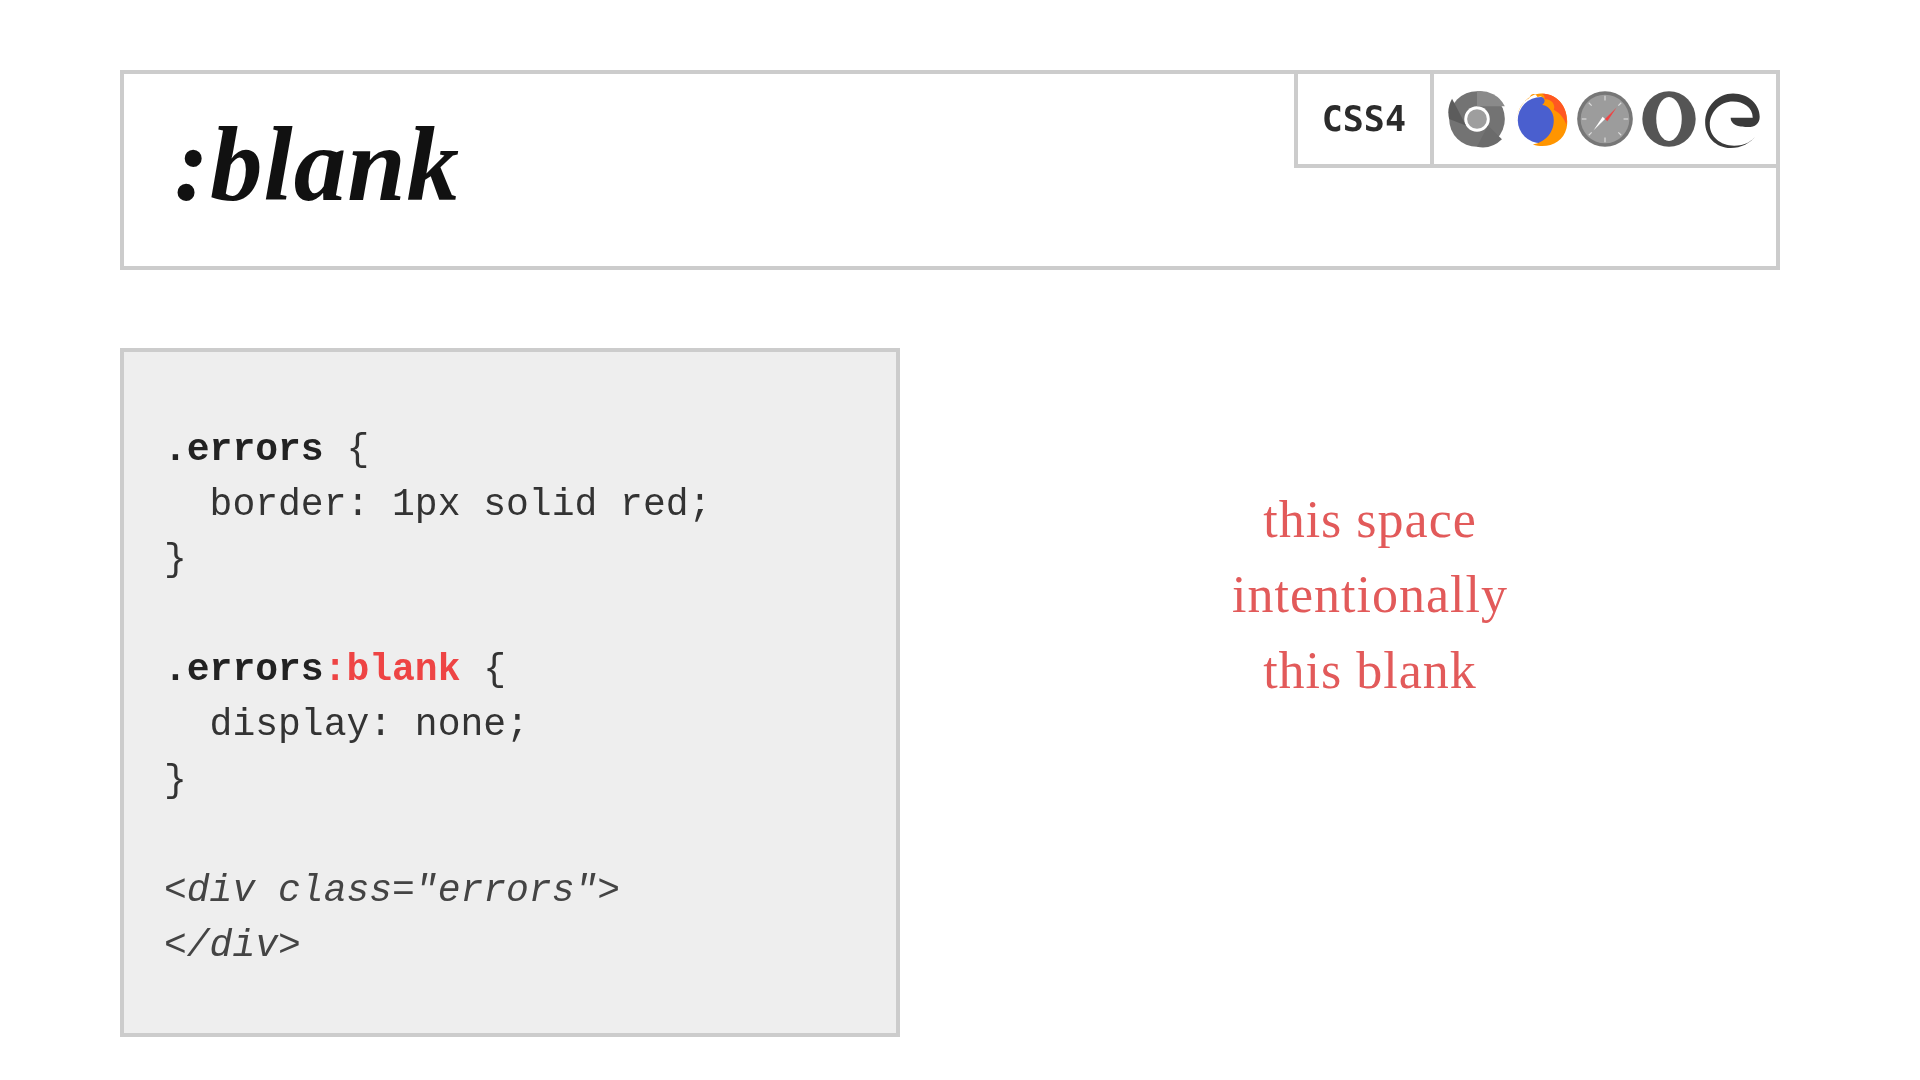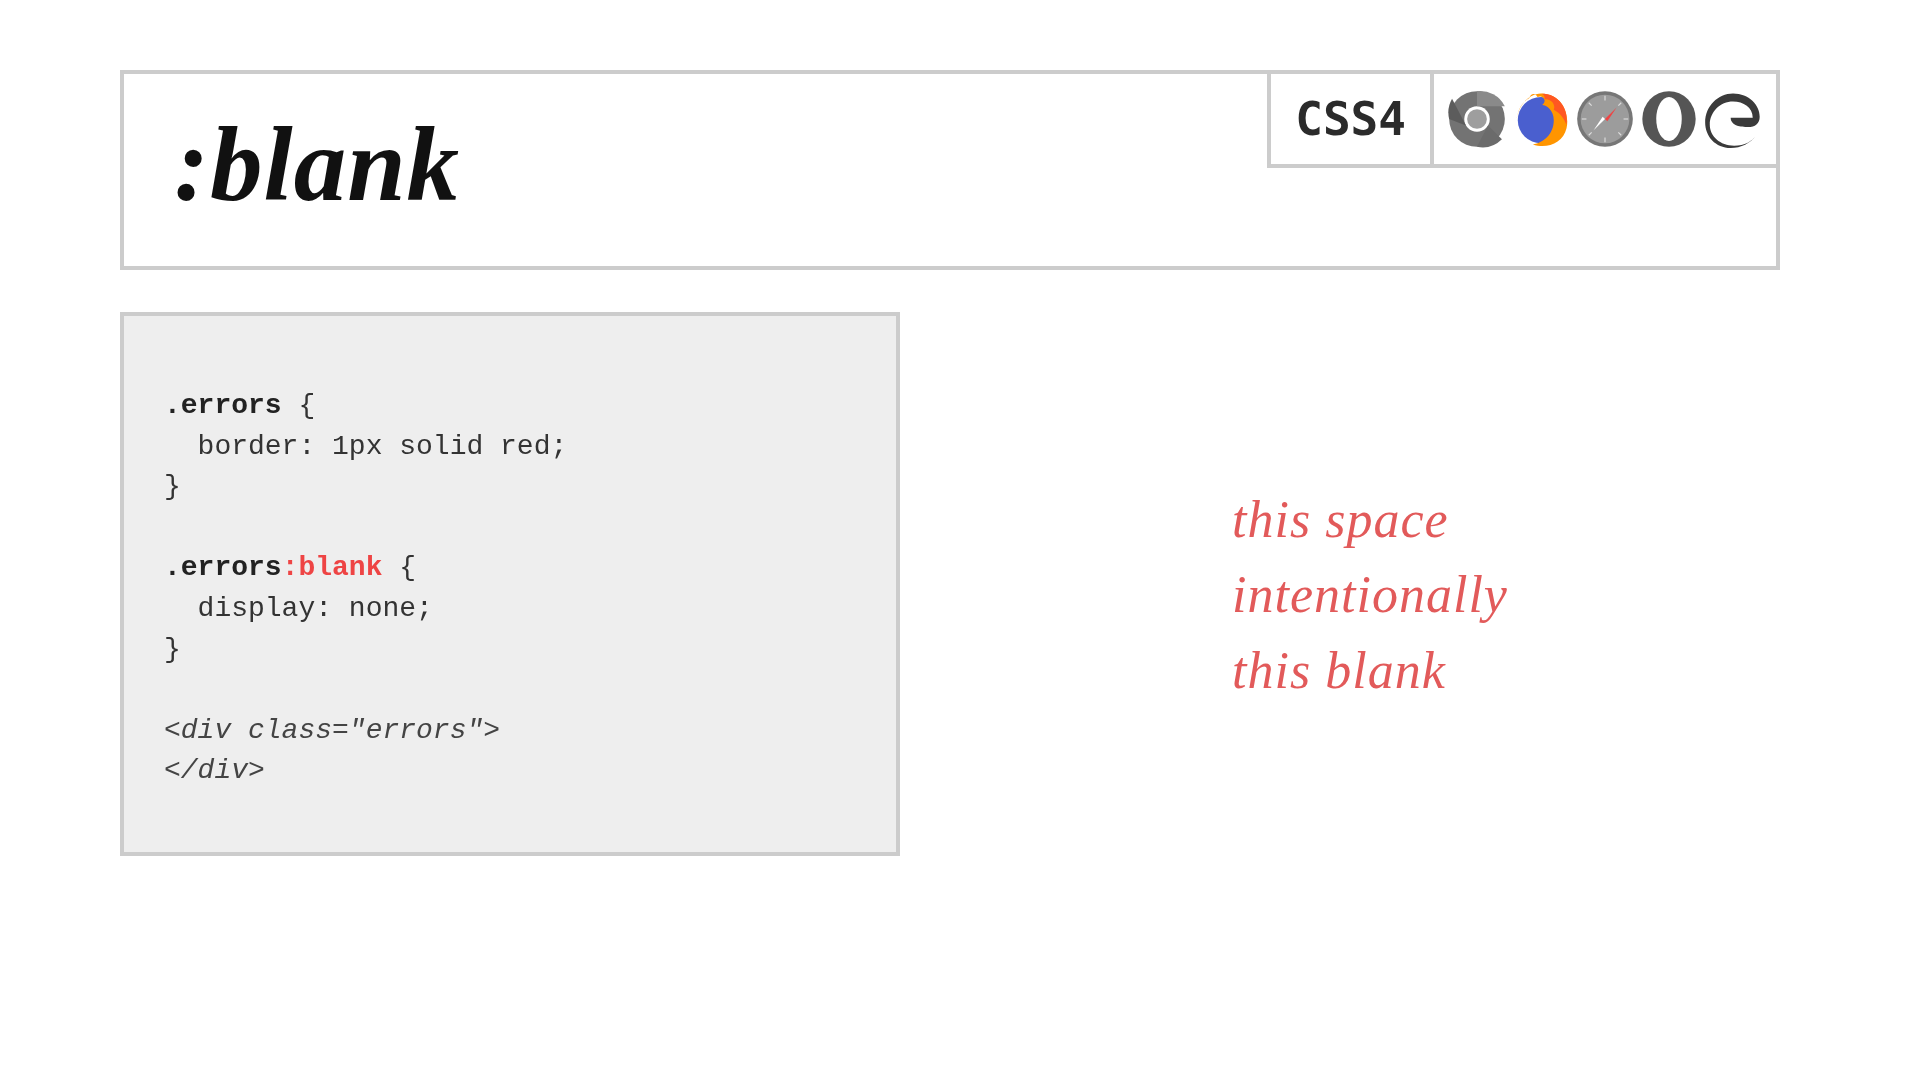--- a/index.html
+++ b/index.html
@@ -37,21 +37,21 @@
     border: 4px solid #ccc;
     height: 98px;
     display: flex;
     align-items: center;
     justify-content: center;
     background: #fff;
   }
   .css-badge {
     font-family: Consolas, 'Menlo', monospace;
     font-weight: bold;
-    font-size: 46px;
+    font-size: 35px;
     color: #2b2b2b;
     padding: 0 24px;
     border-right: none;
   }
   .icons-badge {
     padding: 0 14px;
     gap: 6px;
   }
   .icons-badge span, .icons-badge svg {
     display: inline-flex;
@@ -62,40 +62,41 @@
     display: flex;
     margin-top: 42px;
     gap: 60px;
   }
   .code-box {
     border: 4px solid #ccc;
     background: #eeeeee;
     width: 780px;
     padding: 70px 40px 60px 40px;
     font-family: Consolas, 'Menlo', 'Courier New', monospace;
-    font-size: 28px;
+    font-size: 38px;
     color: #333;
     line-height: 1.45;
     white-space: pre;
+    margin-top: 36px;
   }
   .code-box .sel { font-weight: bold; color: #222; }
   .code-box .hl { color: #e44; font-weight: bold; }
   .code-box .html-ex { font-style: italic; color: #444; }
   .right {
     flex: 1;
     display: flex;
     align-items: flex-start;
     justify-content: center;
     padding-top: 170px;
   }
   .caption {
-    font-style: italic;
     font-family: Georgia, serif;
     font-size: 52px;
     color: #e25a5a;
+    text-align: center;
     line-height: 1.45;
     letter-spacing: 1px;
   }
 </style>
 </head>
 <body>
 
 <div class="slide">
 
   <div class="header">

